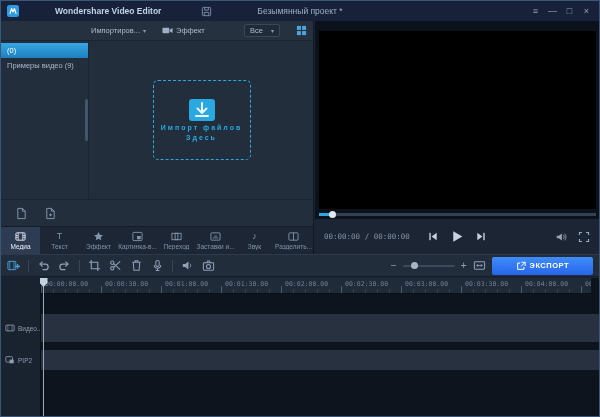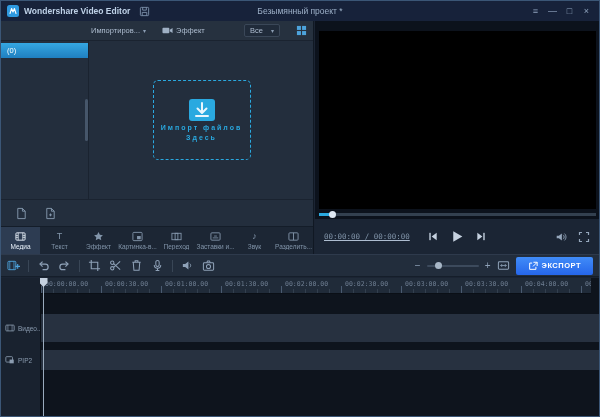--- a/index.html
+++ b/index.html
@@ -3,21 +3,21 @@
 <meta charset="utf-8">
 <style>
   * { margin:0; padding:0; box-sizing:border-box; }
   html,body { background:#060a10; }
   body { font-family:"Liberation Sans", sans-serif; }
   .window { position:relative; width:600px; height:417px; background:#1b2433;
             border:1px solid #3b5676; overflow:hidden; color:#aebdd0; }
 
   
   .titlebar { position:absolute; left:0; top:0; right:0; height:20px; background:#17223a;
-              display:flex; align-items:center; padding:0 4px; }
+              display:flex; align-items:center; padding:0 4px;gap:31px; }
   .logo { width:12px; height:12px; margin:0 5px 0 2px; display:inline-flex; }
   .app-title { font-size:8.5px; color:#bfd2e8; font-weight:bold; white-space:nowrap; }
   .tb-save { width:11px; height:11px; margin-left:9px; color:#7d91ab; display:inline-flex; }
   .tb-center { position:absolute; left:0; right:0; text-align:center; font-size:8.5px; color:#9db0c8; pointer-events:none; }
   .tb-right { margin-left:auto; display:flex; z-index:2; }
   .wbtn { width:17px; text-align:center; font-size:9px; color:#8fa3bd; line-height:20px; cursor:default; }
 
   
   .media-panel { position:absolute; left:0; top:20px; width:313px; height:233px;
                  background:#232e3d; border-right:1px solid #101823; }
@@ -62,41 +62,41 @@
             font-size:9px; line-height:11px; }
   .tab-label { font-size:6.5px; white-space:nowrap; max-width:100%; overflow:hidden; }
 
   
   .preview-panel { position:absolute; left:314px; top:20px; right:0; height:233px; background:#0c121c; }
   .video-area { position:absolute; left:4px; top:10px; right:3px; height:178px; background:#000; }
   .seekbar { position:absolute; left:4px; right:3px; top:192px; height:3px; background:#33404f; }
   .seek-progress { position:absolute; left:0; top:0; height:3px; width:12px; background:#2aa9e0; }
   .seek-handle { position:absolute; left:10px; top:-2px; width:7px; height:7px; border-radius:50%; background:#dfe8f2; }
   .preview-controls { position:absolute; left:0; right:0; top:198px; height:35px; background:#1b2534;
-                      display:flex; align-items:center; padding:12px 9px;text-decoration:underline; }
+                      display:flex; align-items:center; padding:12px 9px; }
   .timecode { font-family:"DejaVu Sans Mono", monospace; font-size:7.5px; color:#8396ab; white-space:nowrap; }
   .transport { position:absolute; left:50%; transform:translateX(-50%); display:flex; align-items:center; gap:11px; color:#c6d2e0; }
   .t-ic { width:11px; height:11px; display:inline-flex; }
   .t-play { width:15px; height:15px; }
   .pc-right { margin-left:auto; display:flex; align-items:center; gap:11px; color:#95a7bc; }
   .pc-ic { width:12px; height:12px; display:inline-flex; }
 
   
   .main-toolbar { position:absolute; left:0; top:253px; right:0; height:23px; background:#222d3c;
                   border-top:1px solid #2e3a4c; border-bottom:1px solid #151e2a;
                   display:flex; align-items:center; padding:0 6px; gap:8px; }
   .tool { width:13px; height:13px; display:inline-flex; color:#8ea1b7; }
   .tool.hl { color:#4da3dc; }
   .tdiv { width:1px; height:12px; background:#394656; }
   .tb-right-group { margin-left:auto; display:flex; align-items:center; gap:6px; }
   .zoom-glyph { font-size:10px; color:#8ea1b7; line-height:12px; }
   .zoom-slider { position:relative; width:52px; height:2px; background:#3c4a5c; border-radius:1px; }
   .zoom-handle { position:absolute; left:8px; top:-2.5px; width:7px; height:7px; border-radius:50%; background:#a7b6c6; }
   .fit-ic { width:13px; height:13px; display:inline-flex; color:#8ea1b7; }
-  .export-btn { height:18px; display:flex; align-items:center; gap:4px; padding:0 12px;
+  .export-btn { height:18px; display:flex; align-items:center; gap:4px; padding:0 24px;
                 background:linear-gradient(180deg,#418cf8,#2666ea); border-radius:2px;
                 color:#fff; font-size:7.5px; font-weight:bold; letter-spacing:.5px; }
   .export-ic { width:10px; height:10px; display:inline-flex; }
 
   
   .timeline { position:absolute; left:0; top:277px; right:0; bottom:0; background:#0e141d; }
   .track-headers { position:absolute; left:0; top:0; bottom:0; width:40px; background:#19222f;
                    border-right:1px solid #0a0f16; }
   .th { position:absolute; left:0; right:0; display:flex; align-items:center; gap:3px;
         padding-left:4px; color:#8b9cb0; font-size:6.5px; white-space:nowrap; overflow:hidden; }
@@ -174,20 +174,21 @@
             <rect x="6.6" y="1" width="4.4" height="4.4"></rect>
             <rect x="1" y="6.6" width="4.4" height="4.4"></rect>
             <rect x="6.6" y="6.6" width="4.4" height="4.4"></rect>
           </svg>
       </span>
     </div>
 
     <div class="media-body">
       <div class="folder-list">
         <div class="folder selected">(0)</div>
+        <div class="folder">Примеры видео (9)</div>
         <div class="vscroll">
             <div class="vhandle"></div>
           </div>
       </div>
       <div class="import-area">
         <div class="drop-box">
           <span class="import-ic">
             <svg viewBox="0 0 26 22">
                 <rect width="26" height="22" rx="3" fill="#2aa9e0"></rect>
                 <path d="M13 4v9M8.5 9.5L13 14l4.5-4.5M7 17h12" stroke="#eaf6fd" stroke-width="2" fill="none" stroke-linecap="round" stroke-linejoin="round"></path>

